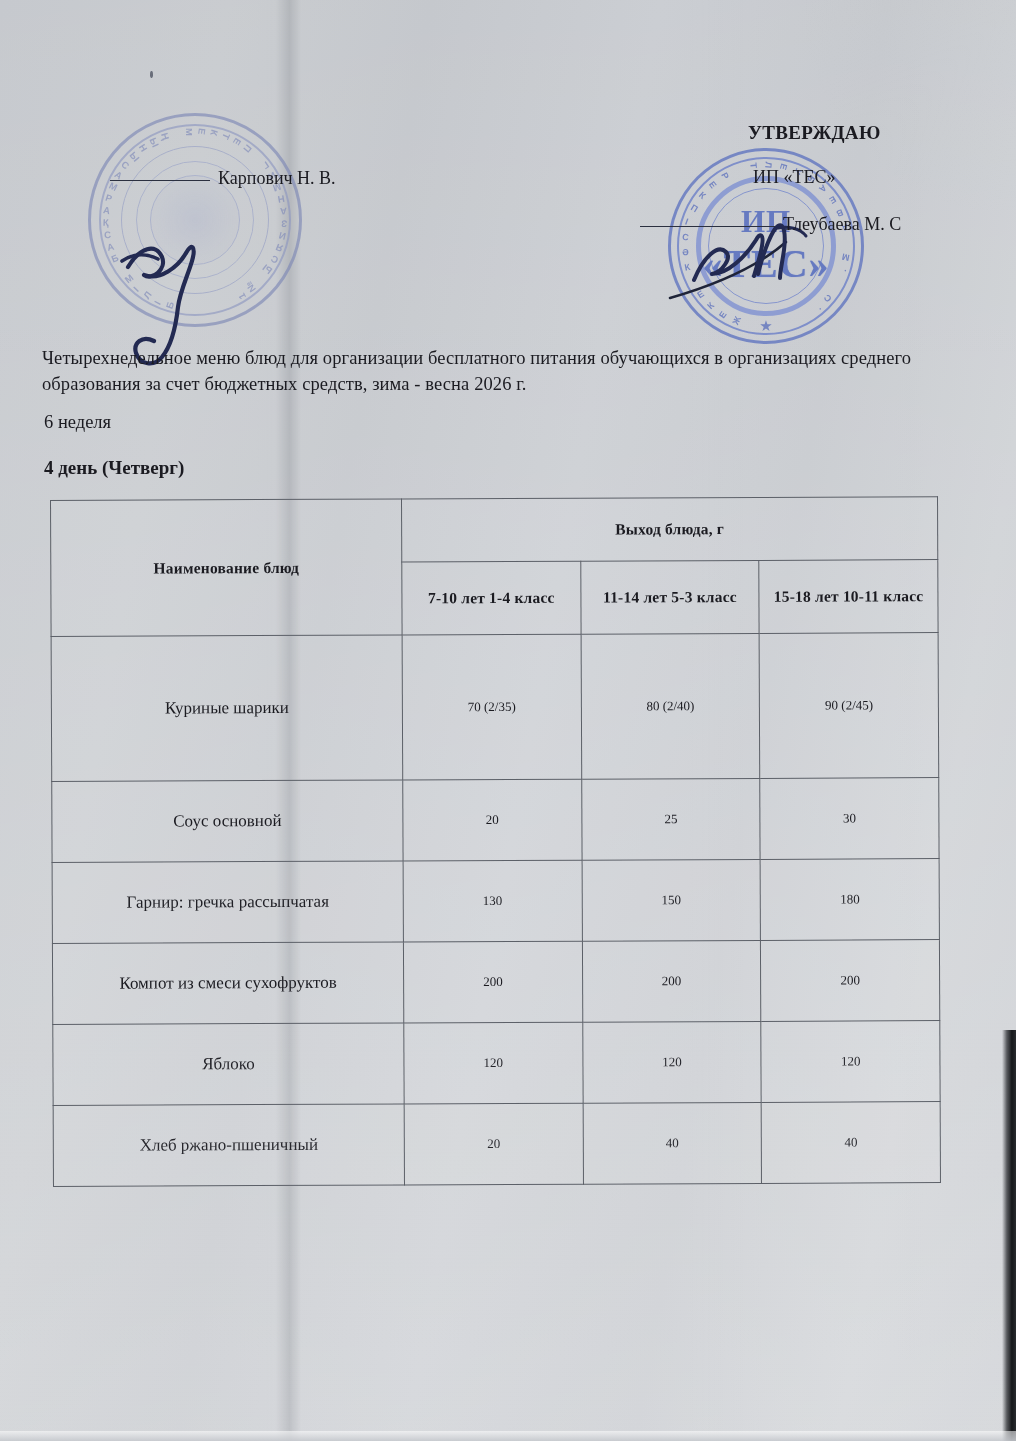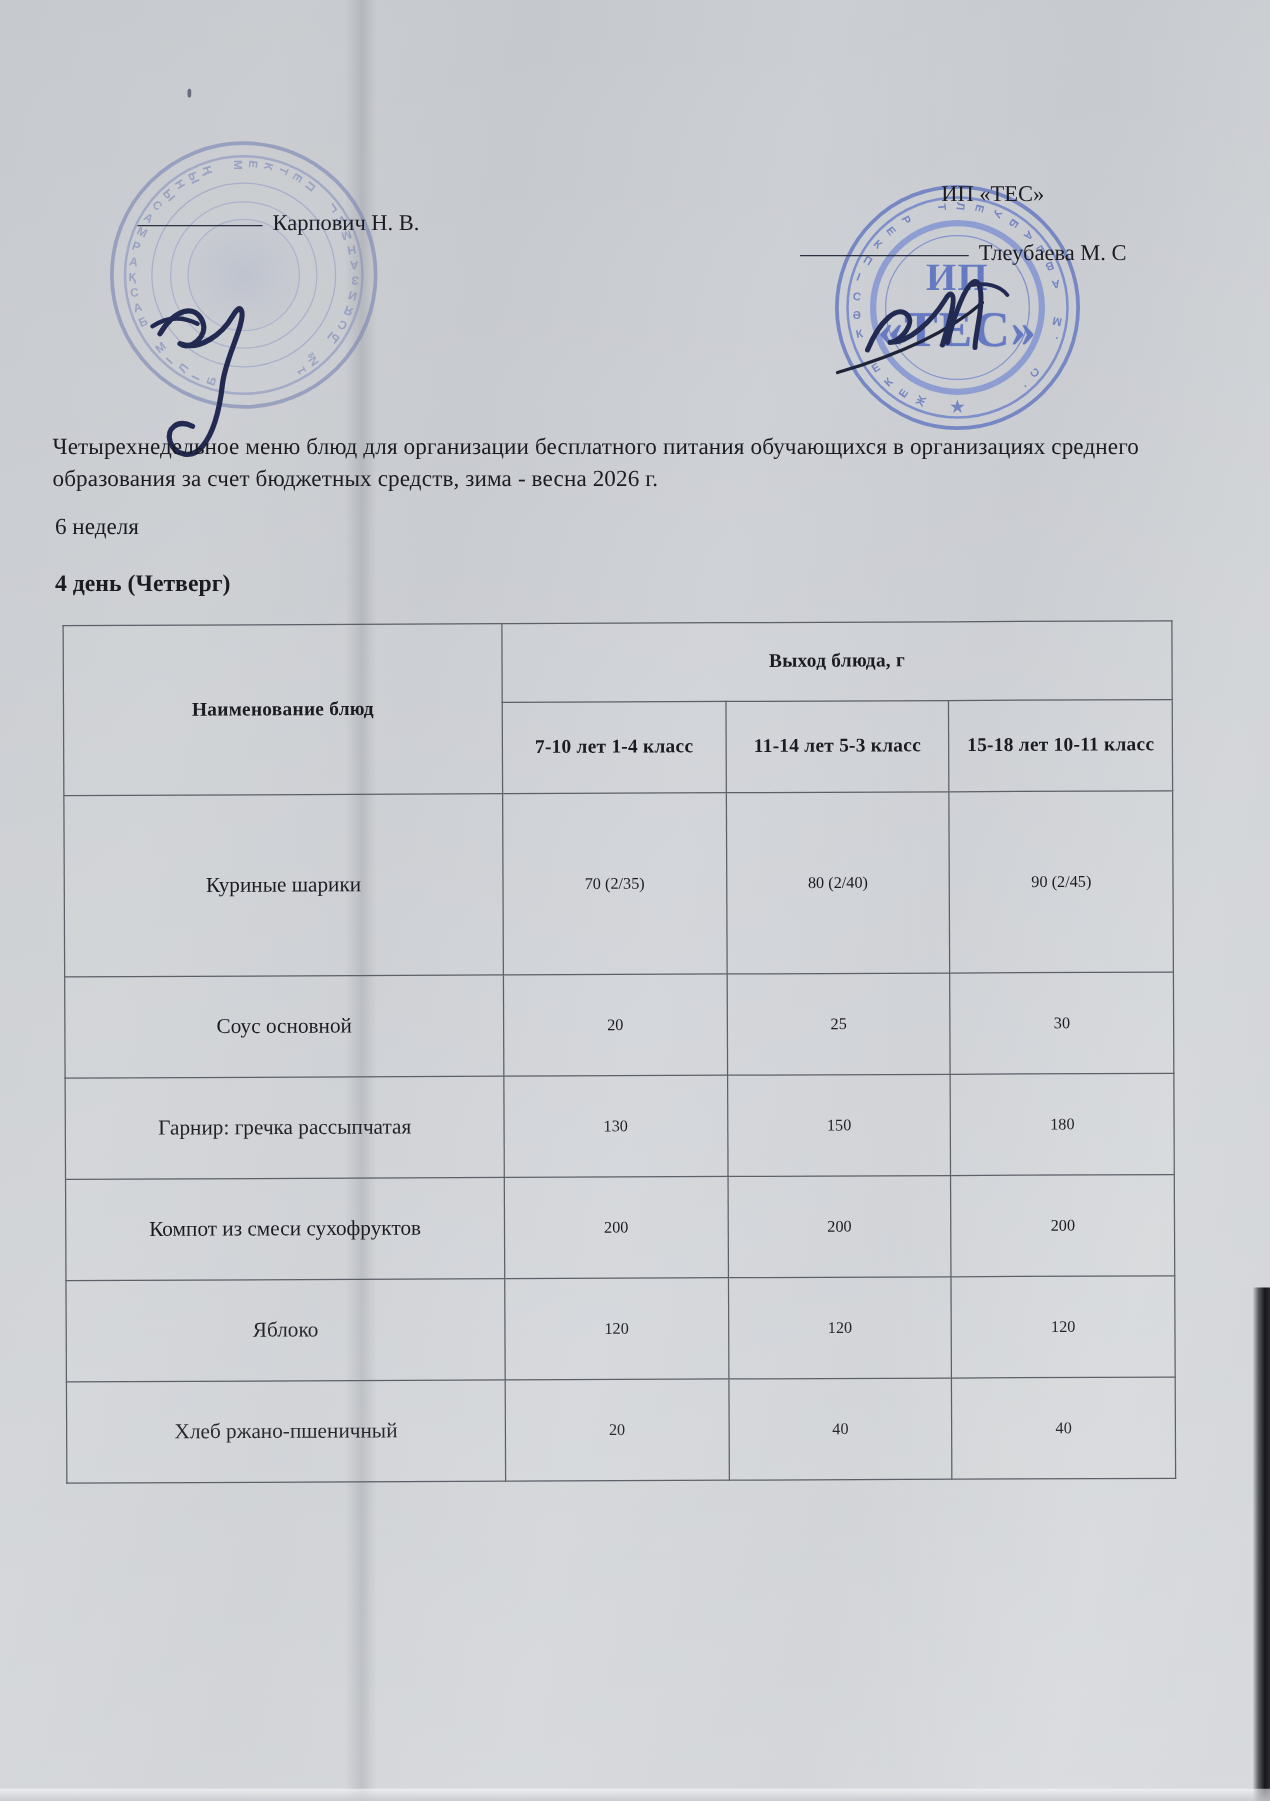--- a/index.html
+++ b/index.html
@@ -369,20 +369,21 @@
     <path d="M118 38 C128 36, 140 38, 146 46" fill="none" stroke="#232a52" stroke-width="3" stroke-linecap="round"></path>
   </svg>
 
   <div class="hdr-block hdr-left">
     <div class="sig-row">
       <span class="sig-rule"></span><span>Карпович Н. В.</span>
     </div>
   </div>
 
   <div class="hdr-block hdr-right">
+    <div class="hdr-title">УТВЕРЖДАЮ</div>
     <div class="hdr-line hdr-org">ИП «ТЕС»</div>
     <div class="sig-row">
       <span class="sig-rule"></span><span>Тлеубаева М. С</span>
     </div>
   </div>
 
   <div class="doc-text">Четырехнедельное меню блюд для организации бесплатного питания обучающихся в организациях среднего образования за счет бюджетных средств, зима - весна 2026 г.</div>
   <div class="week-label">6 неделя</div>
   <div class="day-label">4 день (Четверг)</div>
 

